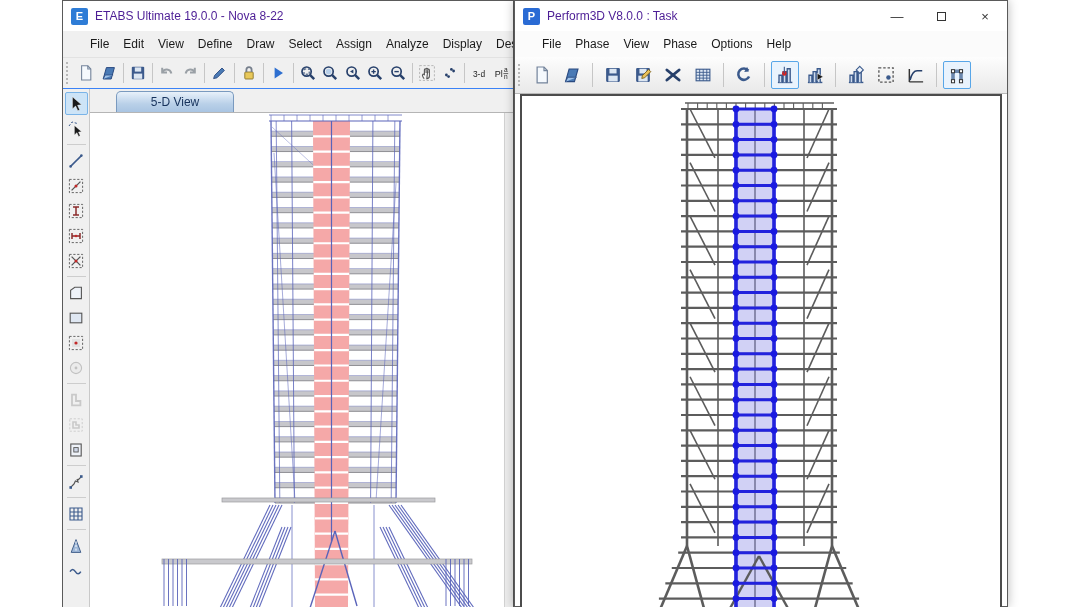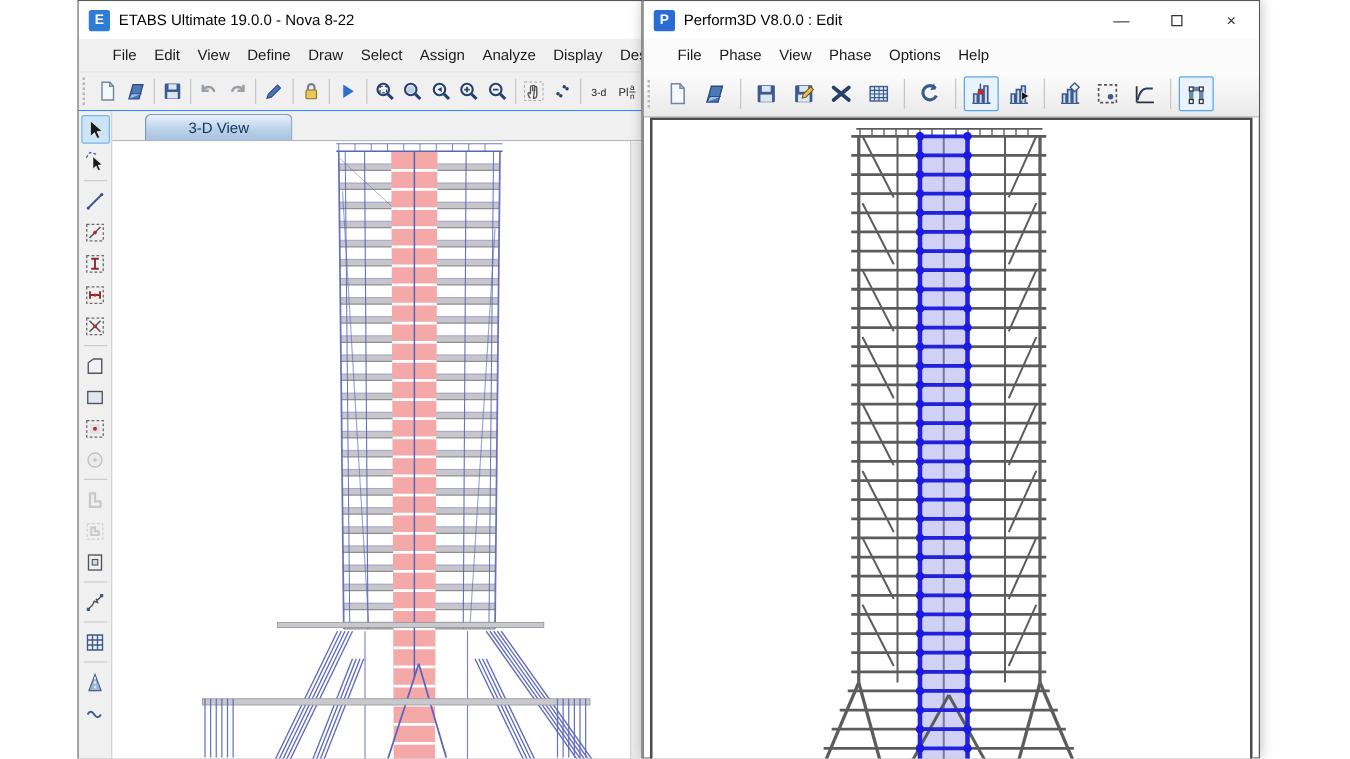--- a/index.html
+++ b/index.html
@@ -7,21 +7,21 @@
   body { font-family:"Liberation Sans","DejaVu Sans",sans-serif; }
   #canvas { position:relative; width:1080px; height:607px; background:#fff; overflow:hidden; }
 
   .window { position:absolute; top:0; background:#fff; border:1px solid #5a5a5a; }
   #etabs-window { left:62px; width:452px; height:607px; }
   #p3d-window { left:514px; width:494px; height:607px; box-shadow:0 0 10px rgba(0,0,0,.28); z-index:5; }
 
   .titlebar { height:30px; background:#ffffff; display:flex; align-items:center; padding-left:8px; }
   .title-icon { width:17px; height:17px; border-radius:2px; color:#fff; font-size:11px; font-weight:bold;
                 display:flex; align-items:center; justify-content:center; flex:0 0 auto; }
-  .title-text { font-size:12px; color:#000000; margin-left:7px; white-space:nowrap; }
+  .title-text { font-size:12px; color:#4c1d95; margin-left:7px; white-space:nowrap; }
   .win-controls { margin-left:auto; display:flex; height:30px; }
   .wc { width:44px; height:30px; display:flex; align-items:center; justify-content:center;
         font-size:13px; color:#333; }
   .wc .maxbox { width:9px; height:9px; border:1px solid #333; display:block; }
 
   .menubar { height:26px; display:flex; align-items:center; padding-left:20px; font-size:12px; color:#1a1a1a; overflow:hidden; }
   .etabs-chrome { background:#f0f0f0; }
   .p3d-chrome { background:#fbfbfb; }
   .menu-item { padding:4px 7px; white-space:nowrap; }
 
@@ -312,21 +312,21 @@
           </div>
           <div class="ltool">
             <svg width="18" height="18" viewBox="0 0 18 18">
               <path d="M3 9.6 q2.6-4.4 5.4 0 t5.4 0" fill="none" stroke="#3b5a8c" stroke-width="1.5"></path>
             </svg>
           </div>
         </div>
       <div class="etabs-main">
         <div class="tabbar">
           <div class="tab">
-            <span>3-D View</span>
+            <span>5-D View</span>
           </div>
         </div>
         <div class="viewport">
           <svg id="etabs-svg" width="414" height="495">
               <line x1="179" y1="2" x2="312" y2="2" stroke="#5a64ba" stroke-width="0.9" opacity="0.85"></line>
               <line x1="181" y1="2" x2="181" y2="8" stroke="#5a64ba" stroke-width="0.8" opacity="0.8"></line>
               <line x1="194" y1="2" x2="194" y2="8" stroke="#5a64ba" stroke-width="0.8" opacity="0.8"></line>
               <line x1="207" y1="2" x2="207" y2="8" stroke="#5a64ba" stroke-width="0.8" opacity="0.8"></line>
               <line x1="220" y1="2" x2="220" y2="8" stroke="#5a64ba" stroke-width="0.8" opacity="0.8"></line>
               <line x1="233" y1="2" x2="233" y2="8" stroke="#5a64ba" stroke-width="0.8" opacity="0.8"></line>
@@ -493,21 +493,21 @@
             </svg>
           <div class="scrollbar"></div>
         </div>
       </div>
     </div>
   </div>
 
   <div class="window" id="p3d-window">
     <div class="titlebar">
       <div class="title-icon" id="p3d-app-icon" style="background: rgb(42, 107, 212);">P</div>
-      <div class="title-text">Perform3D V8.0.0 : Edit</div>
+      <div class="title-text">Perform3D V8.0.0 : Task</div>
       <div class="win-controls" id="p3d-controls">
           <div class="wc">—</div>
           <div class="wc">
             <span class="maxbox"></span>
           </div>
           <div class="wc">×</div>
         </div>
     </div>
     <div class="menubar p3d-chrome" id="p3d-menubar">
         <span class="menu-item">File</span>

